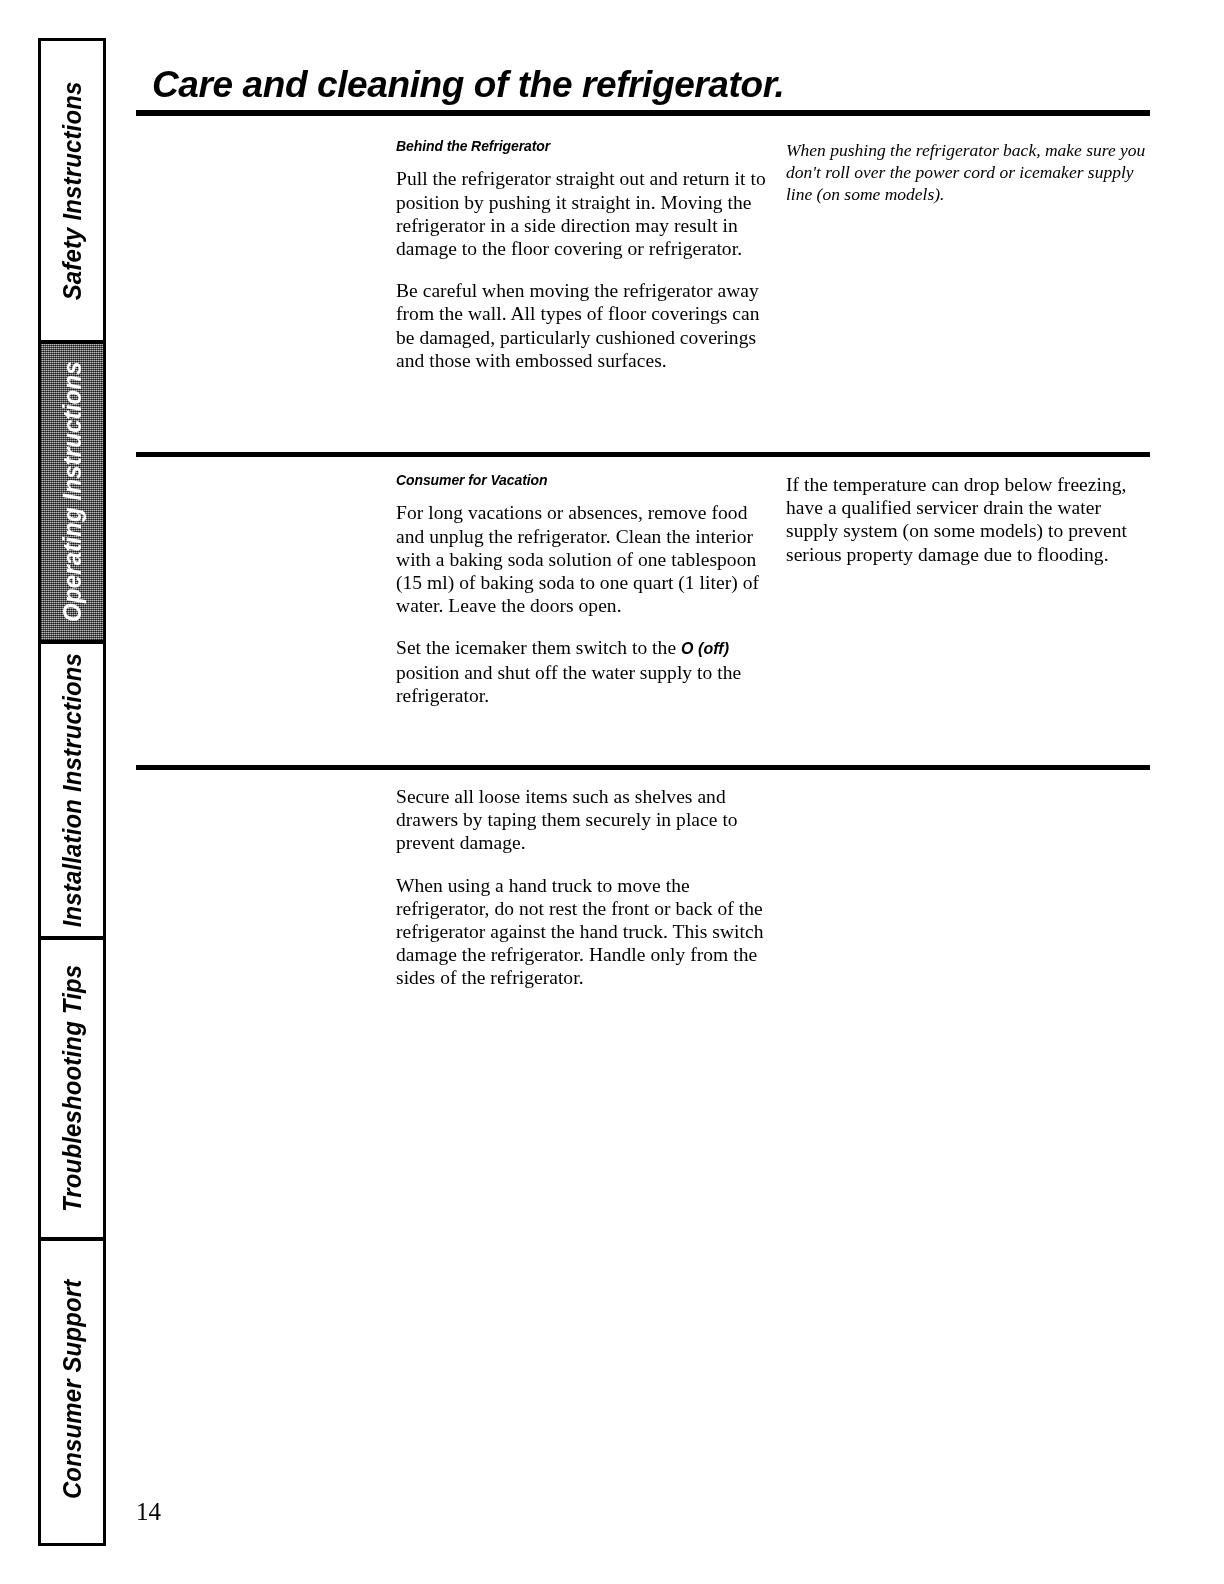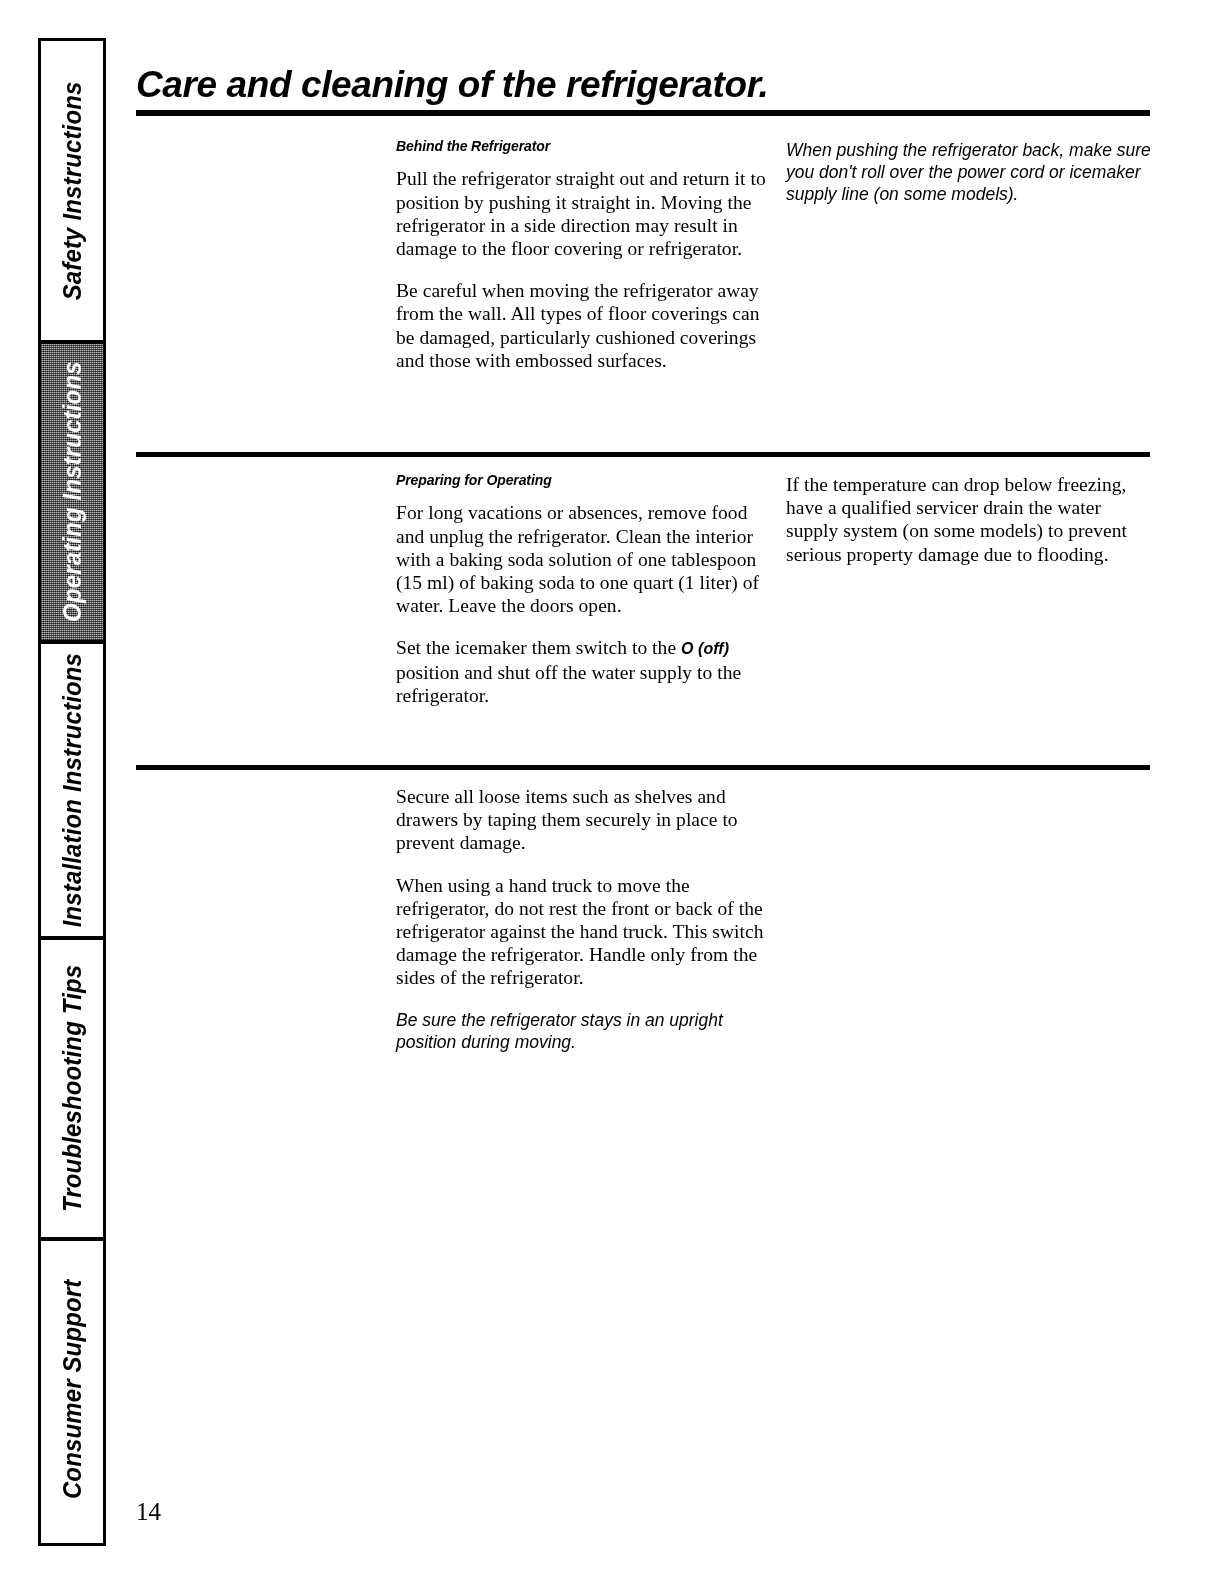--- a/index.html
+++ b/index.html
@@ -69,21 +69,21 @@
   
   .tab-safety       { height: 299px; }
   .tab-operating    { height: 300px; }
   .tab-installation { height: 296px; }
   .tab-trouble      { height: 301px; }
   .tab-consumer     { height: 300px; }
 
   
   .page-title {
     position: absolute;
-    left: 136px;
+    left: 152px;
     top: 64px;
     font-family: "Liberation Sans", sans-serif;
     font-style: italic;
     font-weight: bold;
     font-size: 37px;
     letter-spacing: -0.4px;
     white-space: nowrap;
   }
   .rule {
     position: absolute;
@@ -113,21 +113,21 @@
     margin: 0 0 19px 0;
     font-family: "Liberation Serif", serif;
     font-size: 19.5px;
     line-height: 23.2px;
     letter-spacing: 0.05px;
   }
   p.body:last-child { margin-bottom: 0; }
 
   p.note {
     margin: 0 0 18px 0;
-    font-family: Liberation Sans, sans-serif;
+    font-family: Liberation Serif, serif;
     font-style: italic;
     font-size: 17.5px;
     line-height: 22px;
   }
   p.note:last-child { margin-bottom: 0; }
 
   b.inline-emph {
     font-family: "Liberation Sans", sans-serif;
     font-style: italic;
     font-weight: bold;
@@ -196,33 +196,32 @@
   </div>
   <div class="col-right">
     <p class="note">When pushing the refrigerator back, make sure you don't roll over the power cord or icemaker supply line (on some models).</p>
   </div>
 </div>
 
 <div class="rule rule-sec2"></div>
 
 <div class="section sec-vacation">
   <div class="col-left">
-    <h2 class="section-heading">Preparing for Operating</h2>
+    <h2 class="section-heading">Consumer for Vacation</h2>
     <p class="body">For long vacations or absences, remove food and unplug the refrigerator. Clean the interior with a baking soda solution of one tablespoon (15 ml) of baking soda to one quart (1 liter) of water. Leave the doors open.</p>
     <p class="body"><span>Set the icemaker them switch to the </span><b class="inline-emph">O (off)</b><span> position and shut off the water supply to the refrigerator.</span></p>
   </div>
   <div class="col-right">
     <p class="body">If the temperature can drop below freezing, have a qualified servicer drain the water supply system (on some models) to prevent serious property damage due to flooding.</p>
   </div>
 </div>
 
 <div class="rule rule-sec3"></div>
 
 <div class="section sec-move">
   <div class="col-left">
     <p class="body">Secure all loose items such as shelves and drawers by taping them securely in place to prevent damage.</p>
     <p class="body">When using a hand truck to move the refrigerator, do not rest the front or back of the refrigerator against the hand truck. This switch damage the refrigerator. Handle only from the sides of the refrigerator.</p>
-    <p class="note">Be sure the refrigerator stays in an upright position during moving.</p>
   </div>
   <div class="col-right"></div>
 </div>
 
 <div class="page-number">14</div>
 
 </body></html>

